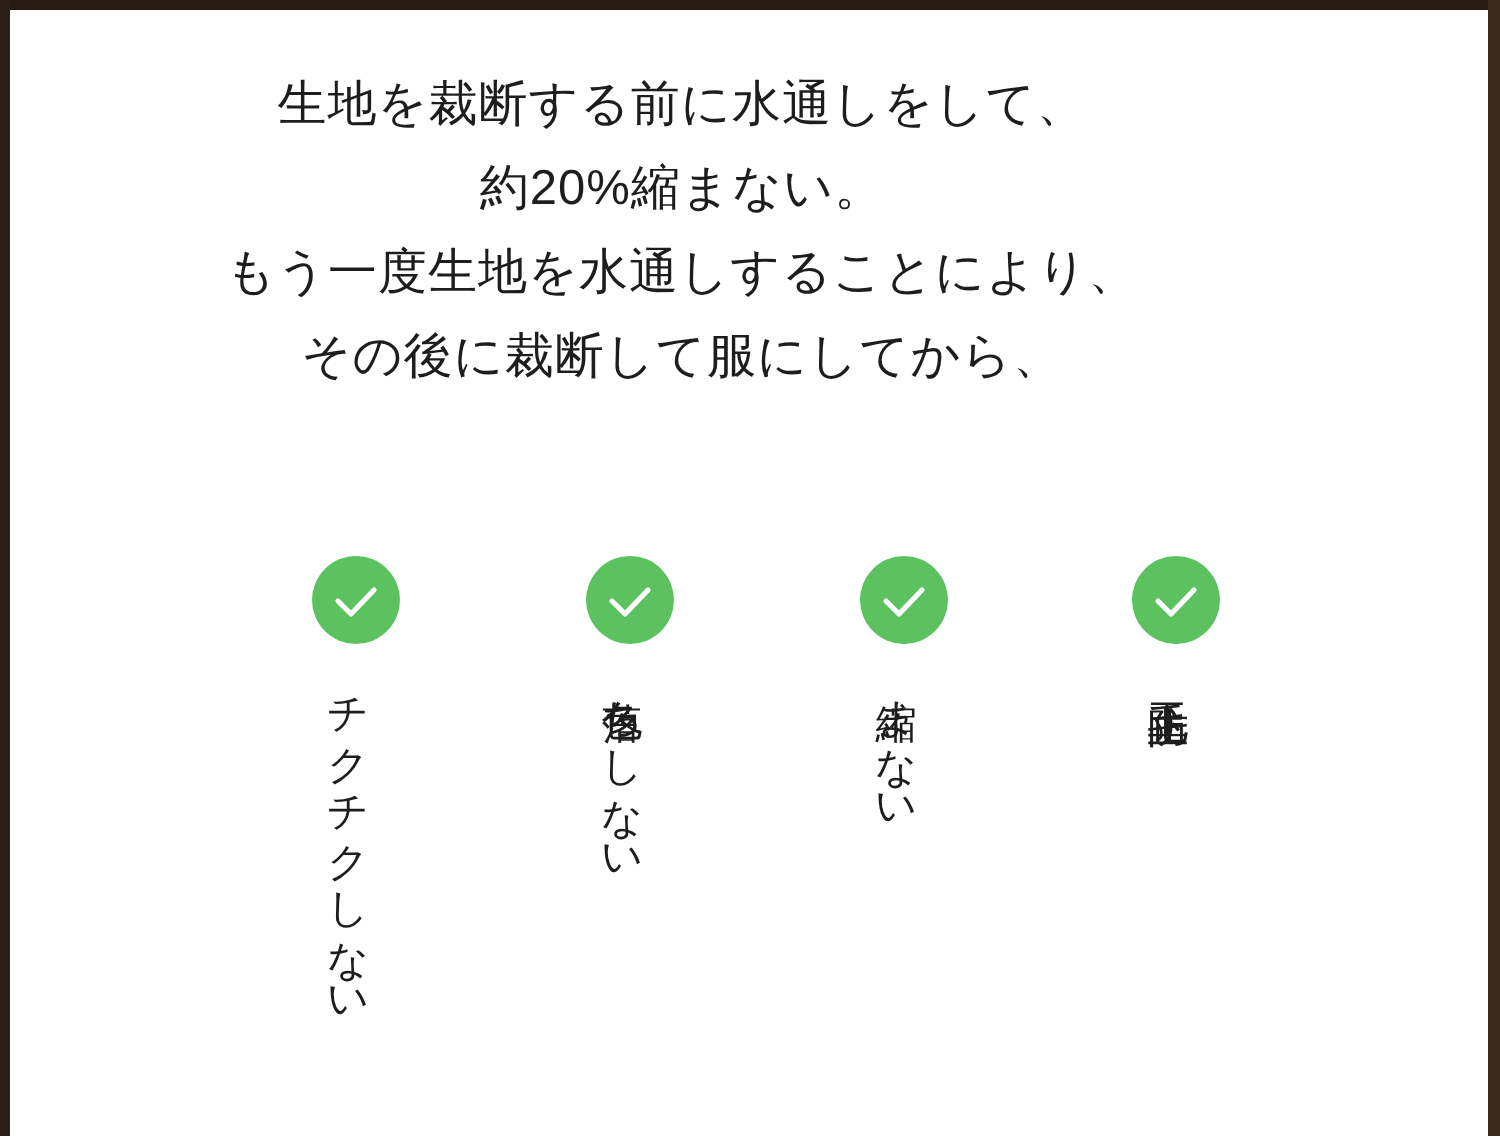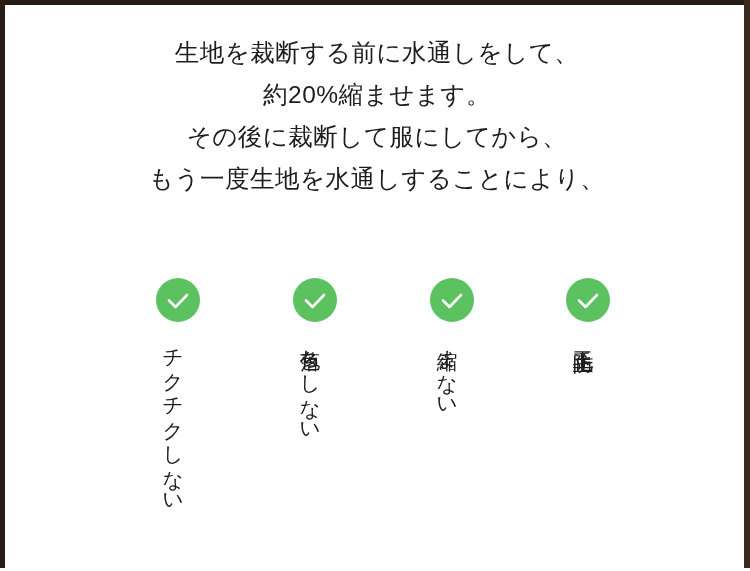--- a/index.html
+++ b/index.html
@@ -33,21 +33,20 @@
   .paragraph {
     position: absolute;
     top: 32px;
     left: 0;
     width: 682px;
     text-align: center;
     color: #1d1d1d;
     font-size: 24.5px;
     line-height: 42px;
     letter-spacing: 0.5px;
-    margin-left: 36px;
   }
   .paragraph .line {
     display: block;
     white-space: nowrap;
   }
 
   .features {
     position: absolute;
     top: 278px;
     left: 0;
@@ -97,23 +96,23 @@
 
 <div class="page">
 
   <div class="edge edge-top"></div>
   <div class="edge edge-left"></div>
   <div class="edge edge-right"></div>
   <div class="edge edge-bottom"></div>
 
   <div class="paragraph">
     <span class="line">生地を裁断する前に水通しをして、</span>
-    <span class="line">約20%縮ませます。</span>
+    <span class="line">約20%縮まない。</span>
+    <span class="line">もう一度生地を水通しすることにより、</span>
     <span class="line">その後に裁断して服にしてから、</span>
-    <span class="line">もう一度生地を水通しすることにより、</span>
   </div>
 
   <div class="features">
 
     <div class="feature feature-1">
       <span class="check-circle">
         <svg width="44" height="44" viewBox="0 0 44 44" aria-hidden="true">
           <path d="M13 22.5 L19.5 29 L31 17" fill="none" stroke="#ffffff" stroke-width="2.6" stroke-linecap="round" stroke-linejoin="round"></path>
         </svg>
       </span>

